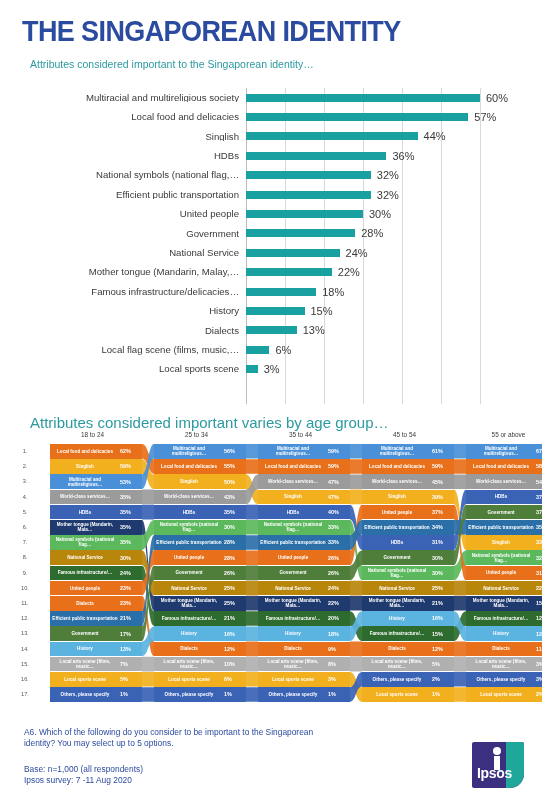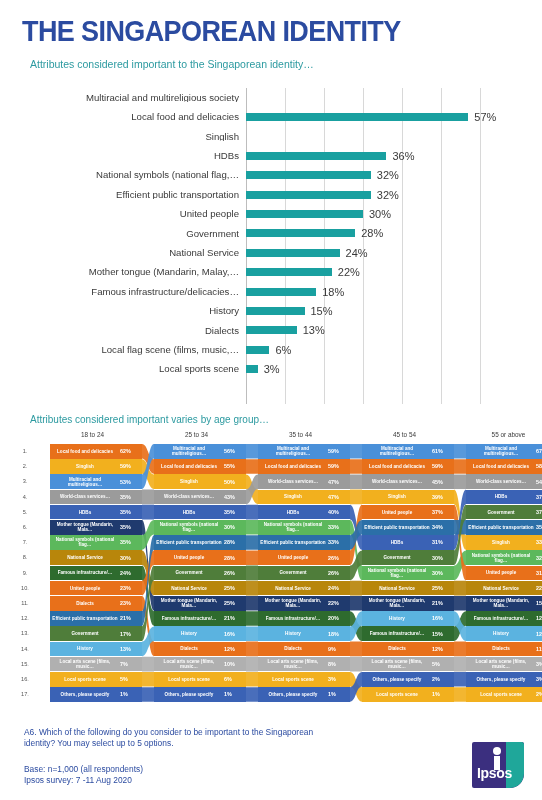--- a/index.html
+++ b/index.html
@@ -79,21 +79,21 @@
     position: absolute;
     top: 0; bottom: 0;
     width: 1px;
     background: #d8d8d8;
   }
 
   
   .subtitle-2 {
     position: absolute;
     left: 30px; top: 414px;
-    font-size: 10px;
+    font-size: 15px;
     color: #2c9aa0;
   }
   .agetable {
     position: absolute;
     left: 20px; top: 431px;
     width: 514px; height: 285px;
   }
   .col-headers {
     position: relative;
     height: 12px;
@@ -215,30 +215,38 @@
   <div class="barchart" id="barchart">
       <div class="gridline" style="left: 265px;"></div>
       <div class="gridline" style="left: 304px;"></div>
       <div class="gridline" style="left: 343px;"></div>
       <div class="gridline" style="left: 382px;"></div>
       <div class="gridline" style="left: 421px;"></div>
       <div class="gridline" style="left: 460px;"></div>
       <div class="gridline" style="left: 226px; background: rgb(189, 189, 189);"></div>
       <div class="bar-row">
         <div class="bar-label">Multiracial and multireligious society</div>
+        <div class="bar-track">
+          <div class="bar-fill" style="width: 234px; background: rgb(25, 160, 160);"></div>
+          <div class="bar-value">60%</div>
+        </div>
       </div>
       <div class="bar-row">
         <div class="bar-label">Local food and delicacies</div>
         <div class="bar-track">
           <div class="bar-fill" style="width: 222.3px; background: rgb(25, 160, 160);"></div>
           <div class="bar-value">57%</div>
         </div>
       </div>
       <div class="bar-row">
         <div class="bar-label">Singlish</div>
+        <div class="bar-track">
+          <div class="bar-fill" style="width: 171.6px; background: rgb(25, 160, 160);"></div>
+          <div class="bar-value">44%</div>
+        </div>
       </div>
       <div class="bar-row">
         <div class="bar-label">HDBs</div>
         <div class="bar-track">
           <div class="bar-fill" style="width: 140.4px; background: rgb(25, 160, 160);"></div>
           <div class="bar-value">36%</div>
         </div>
       </div>
       <div class="bar-row">
         <div class="bar-label">National symbols (national flag,…</div>

